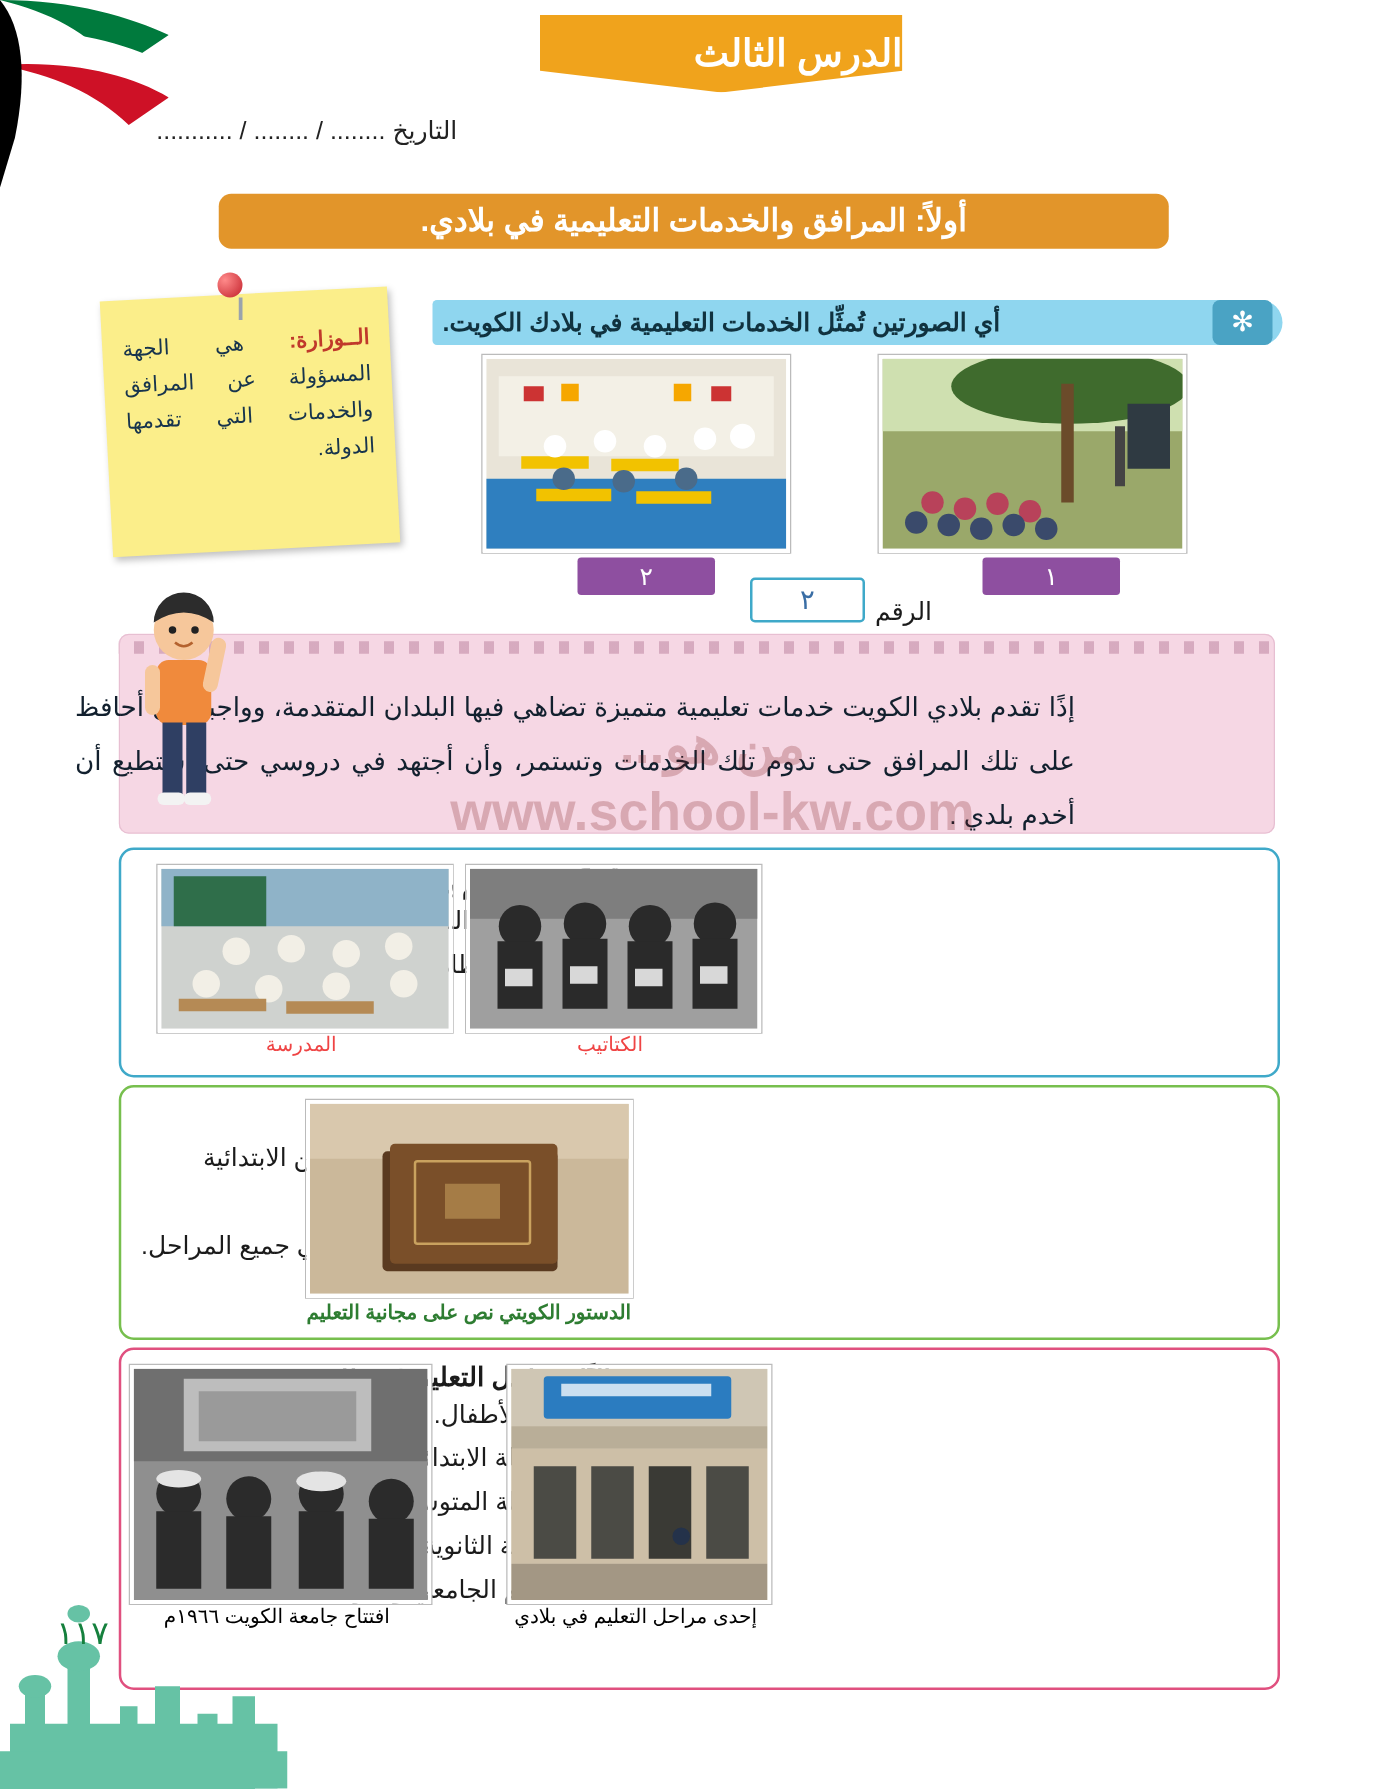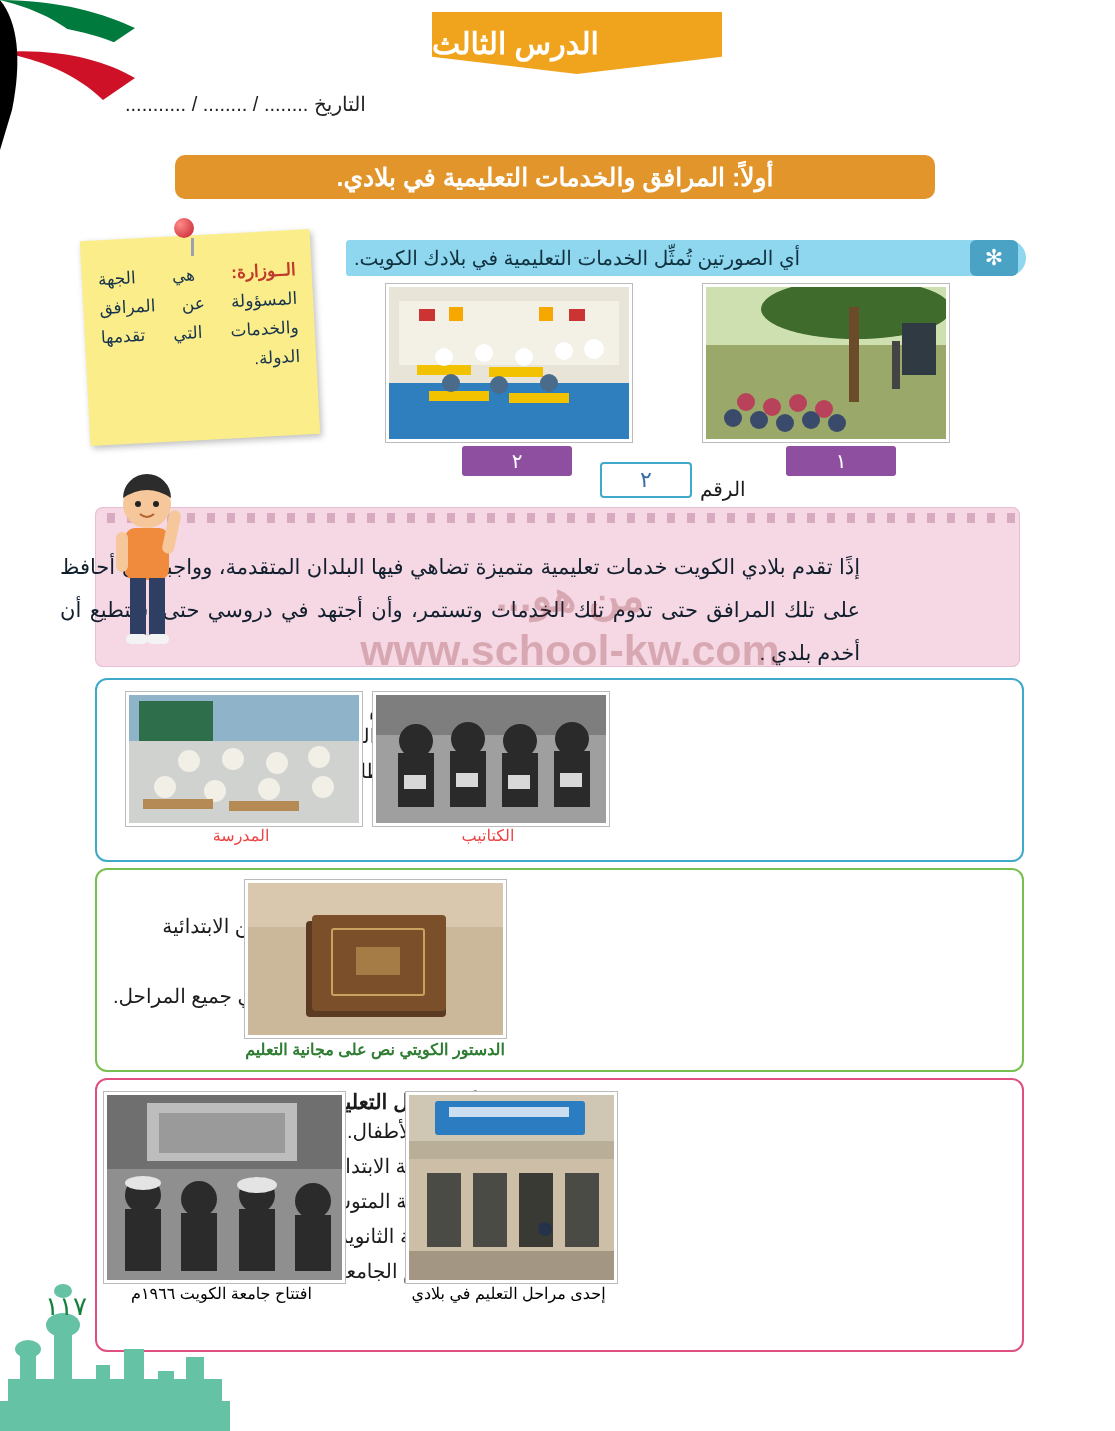--- a/index.html
+++ b/index.html
@@ -10,42 +10,42 @@
     color:#1b1b1b;
   }
   
   .flag{position:absolute;left:0;top:0;width:135px;height:150px;overflow:hidden;}
   .flag svg{display:block;}
 
   
   .lesson-banner{
     position:absolute;left:432px;top:12px;width:290px;height:62px;
     background:#f0a31c;color:#fff;font-size:30px;font-weight:bold;
-    display:flex;align-items:center;justify-content:flex-end;
+    display:flex;align-items:center;justify-content:flex-start;
     clip-path:polygon(0 0,100% 0,100% 72%,50% 100%,0 72%);
     letter-spacing:0px;
   }
   
   .date-line{
     position:absolute;right:690px;top:92px;width:300px;text-align:left;
     font-size:20px;color:#222;direction:rtl;
   }
   
   .sec-header{
     position:absolute;left:175px;top:155px;width:760px;height:44px;
     background:#e2952a;border-radius:10px;color:#fff;
     font-size:25px;font-weight:bold;display:flex;align-items:center;
     justify-content:center;
   }
   
   .q-strip{
     position:absolute;left:346px;top:240px;width:680px;height:36px;
     background:#8fd6ef;border-radius:6px 30px 30px 6px;
     display:flex;align-items:center;justify-content:flex-end;
-    padding-left:8px;box-sizing:border-box;
+    padding-left:8px;box-sizing:border-box;font-weight:bold;
   }
   .q-strip .q-text{font-size:20px;color:#10323f;padding-right:14px;}
   .q-star{
     position:absolute;left:970px;top:240px;width:48px;height:36px;
     background:#4aa3c4;border-radius:6px 6px 6px 6px;
     display:flex;align-items:center;justify-content:center;color:#fff;font-size:22px;
   }
   
   .sticky{
     position:absolute;left:85px;top:235px;width:230px;height:205px;

